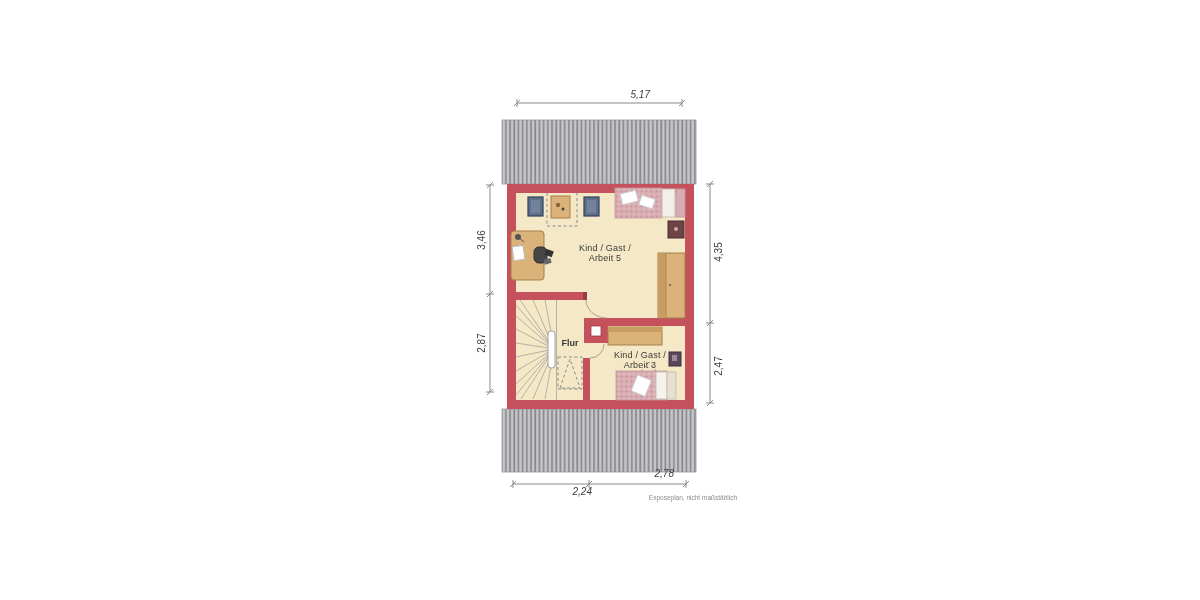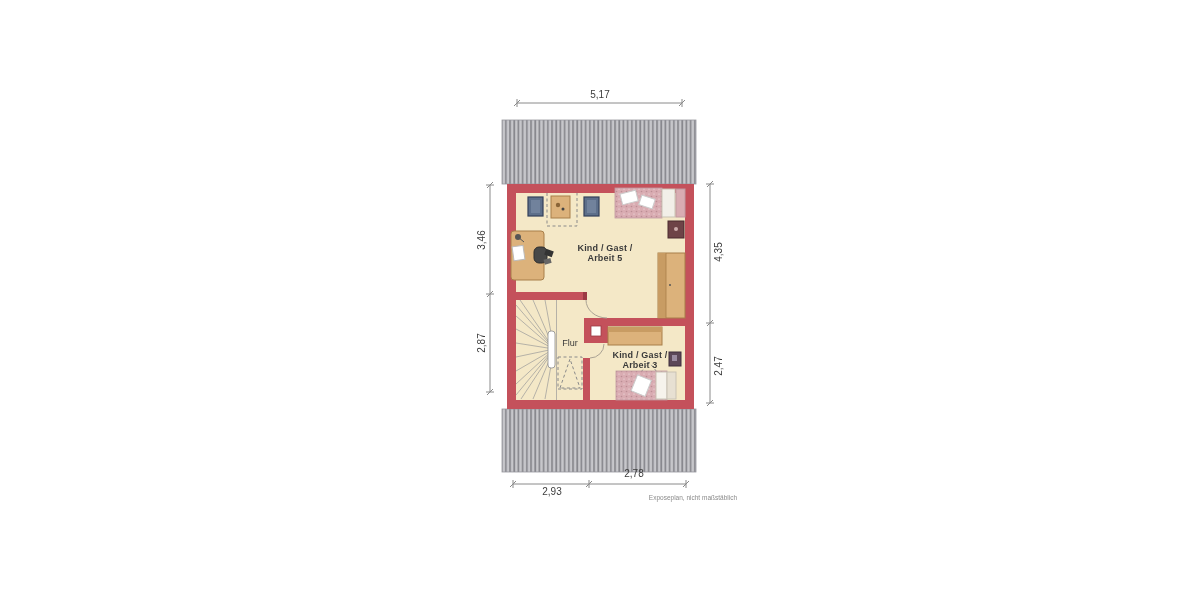--- a/index.html
+++ b/index.html
@@ -16,25 +16,25 @@
   svg{position:absolute;left:0;top:0;}
   .w{fill:var(--wall);}
   .wd{fill:var(--wall-dark);}
   .floor{fill:var(--floor);}
   .wood{fill:var(--wood);stroke:var(--wood-dark);stroke-width:1;}
   .dim{stroke:var(--dimension-line);stroke-width:1;fill:none;}
   .dash{stroke:var(--dimension-line);stroke-width:1;fill:none;stroke-dasharray:3 2.5;}
   .arc{stroke:#aaa294;stroke-width:1;fill:none;}
   .tread{stroke:#9a9a9a;stroke-width:0.7;}
   .lbl{position:absolute;color:var(--text);font-size:10px;white-space:nowrap;}
-  .lbl.center{text-align:center;}
+  .lbl.center{text-align:right;font-style:italic;}
   .rot{transform:rotate(-90deg);width:32px;height:12px;line-height:12px;text-align:center;}
-  .room-label{position:absolute;text-align:center;font-weight:bold;font-size:9px;
+  .room-label{position:absolute;text-align:center;font-weight:normal;font-size:9px;
               line-height:9.5px;color:#3b3b3b;letter-spacing:.2px;}
-  .flur-label{position:absolute;font-weight:normal;font-size:9px;color:#3b3b3b;text-align:center;}
+  .flur-label{position:absolute;font-weight:bold;font-size:9px;color:#3b3b3b;text-align:center;}
   .footnote{position:absolute;font-size:6.5px;color:#8a8a8a;text-align:right;}
 </style>
 </head>
 <body>
 
 <div class="stage">
 
 <svg width="1200" height="600" viewBox="0 0 1200 600">
   <defs>
     <pattern id="roofp" width="4.2" height="8" patternUnits="userSpaceOnUse">
@@ -177,21 +177,21 @@
 </svg>
 
 <div class="lbl center" style="left:550px;top:89px;width:100px;">5,17</div>
 
 <div class="lbl rot" style="left:466px;top:234px;">3,46</div>
 <div class="lbl rot" style="left:466px;top:337px;">2,87</div>
 
 <div class="lbl rot" style="left:703px;top:246px;">4,35</div>
 <div class="lbl rot" style="left:703px;top:360px;">2,47</div>
 
-<div class="lbl center" style="left:512px;top:486px;width:80px;">2,93</div>
+<div class="lbl center" style="left:512px;top:486px;width:80px;">2,24</div>
 <div class="lbl center" style="left:594px;top:468px;width:80px;">2,78</div>
 
 <div class="room-label" style="left:545px;top:244px;width:120px;">
   <div>Kind / Gast /</div>
   <div>Arbeit 5</div>
 </div>
 
 <div class="room-label" style="left:580px;top:351px;width:120px;">
   <div>Kind / Gast /</div>
   <div>Arbeit 3</div>

